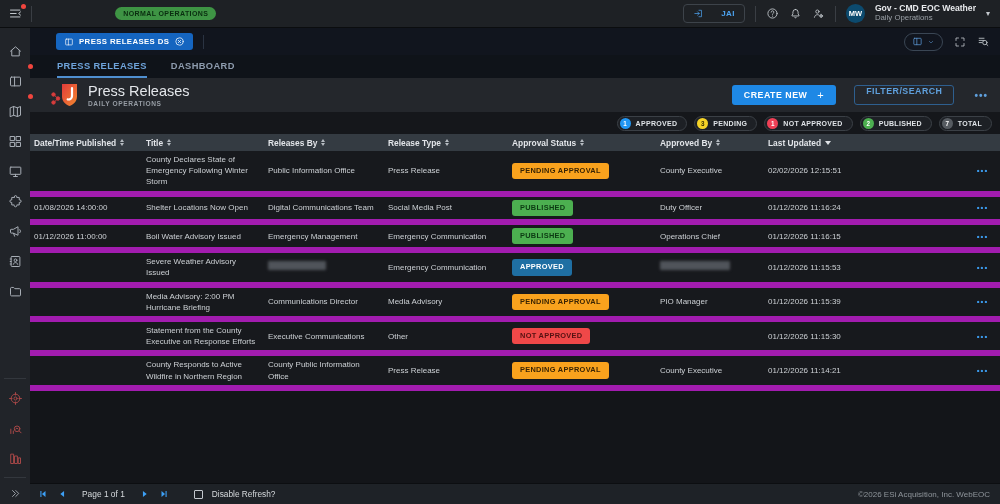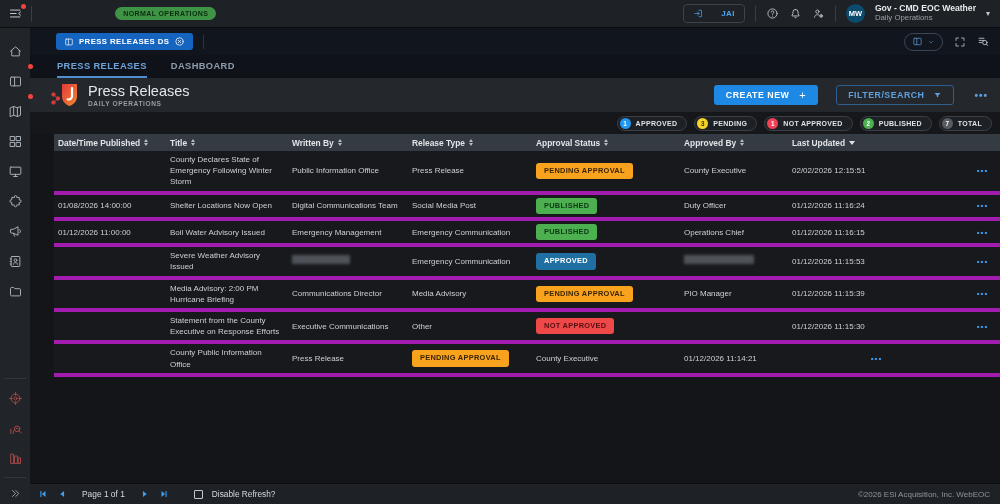--- a/index.html
+++ b/index.html
@@ -53,40 +53,40 @@
   .tab.active { color:#6ea3da; border-bottom-color:#4f8fd0; }
 
   
   .board-header { height:34px; background:#24272c; display:flex; align-items:center; padding:0 10px 0 20px; flex:0 0 auto; }
   .bh-text { margin-left:8px; }
   .bh-title { font-size:14.5px; color:#e3e6ea; }
   .bh-sub { font-size:6.6px; font-weight:bold; color:#969ca4; letter-spacing:.6px; margin-top:1px; }
   .bh-right { margin-left:auto; display:flex; align-items:center; gap:18px; }
   .btn-create { background:#1e88e5; color:#fff; font-weight:bold; font-size:8.8px; letter-spacing:.5px; height:20px; padding:0 12px; border-radius:3px; display:flex; align-items:center; gap:10px; }
   .btn-create .plus { font-size:11px; font-weight:normal; }
-  .btn-filter { border:1px solid #2e5f8f; color:#5fa0dd; font-weight:bold; font-size:8.8px; letter-spacing:.5px; height:20px; padding:0 11px; border-radius:3px; display:flex; align-items:center; gap:9px; background:transparent; }
+  .btn-filter { border:1px solid #2e5f8f; color:#5fa0dd; font-weight:bold; font-size:8.8px; letter-spacing:.5px; height:20px; padding:0 11px; border-radius:3px; display:flex; align-items:center; gap:9px; background:transparent;flex-direction:column; }
   .hdr-more { color:#5fa0dd; font-size:10px; font-weight:bold; letter-spacing:1px; padding:0 2px; }
 
   
   .chipsrow { height:22px; background:#15171b; display:flex; align-items:center; justify-content:flex-end; gap:7px; padding-right:8px; flex:0 0 auto; }
   .sum-chip { height:15px; border:1px solid #3b4046; background:#1d2025; border-radius:8px; display:flex; align-items:center; gap:5px; padding:1px 9px 1px 2px; }
   .chip-circle { width:11px; height:11px; border-radius:50%; font-size:6.3px; font-weight:bold; display:flex; align-items:center; justify-content:center; color:#fff; }
   .chip-label { font-size:7px; font-weight:bold; color:#dfe3e7; letter-spacing:.3px; }
 
   
-  .tablewrap { flex:1; background:#131519; overflow:hidden; display:flex; flex-direction:column;margin-left:24px; }
+  .tablewrap { flex:1; background:#131519; overflow:hidden; display:flex; flex-direction:column; }
   .grid-cols { display:grid; grid-template-columns:112px 122px 120px 124px 148px 108px 1fr 34px; }
   .thead { background:#343b42; height:17px; align-items:center; flex:0 0 auto; }
   .th { font-size:8.4px; font-weight:bold; color:#e2e5e9; padding-left:4px; display:flex; align-items:center; gap:4px; white-space:nowrap; }
   .sort { display:flex; flex-direction:column; gap:1.5px; }
   .sort i { display:block; width:0; height:0; border-left:2.6px solid transparent; border-right:2.6px solid transparent; }
   .sort .up { border-bottom:3.4px solid #b6bcc2; }
   .sort .dn { border-top:3.4px solid #b6bcc2; }
   .desc { width:0; height:0; border-left:3.4px solid transparent; border-right:3.4px solid transparent; border-top:4.4px solid #dfe3e7; }
-  .tr { min-height:21px; background:#17191d; border-bottom:4px solid #a21caf; align-items:center; }
+  .tr { min-height:21px; background:#17191d; border-bottom:6px solid #a21caf; align-items:center; }
   .td { font-size:8px; color:#ccd0d4; padding:3px 5px 3px 4px; line-height:1.4; }
   .badge { display:inline-block; font-size:7.4px; font-weight:bold; border-radius:3px; padding:3px 8px; letter-spacing:.3px; white-space:nowrap; }
   .redacted { height:9px; background:#50545a; border-radius:1px; filter:blur(1.5px); }
   .row-actions { color:#3da0f5; font-size:8px; font-weight:bold; letter-spacing:1px; text-align:center; }
 
   
   .footer { height:21px; background:#1e2227; border-top:1px solid #0c0e11; display:flex; align-items:center; padding:0 10px 0 8px; gap:9px; flex:0 0 auto; }
   .pg-btn { color:#3da0f5; display:flex; align-items:center; }
   .pg-label { font-size:8.4px; color:#d6dadd; margin:0 6px; }
   .checkbox { width:9px; height:9px; border:1px solid #c3c8cd; border-radius:1px; margin-left:16px; }
@@ -367,21 +367,21 @@
               </span>
             </span>
           <span class="th">
               <span>Title</span>
               <span class="sort">
                 <i class="up"></i>
                 <i class="dn"></i>
               </span>
             </span>
           <span class="th">
-              <span>Written By</span>
+              <span>Releases By</span>
               <span class="sort">
                 <i class="up"></i>
                 <i class="dn"></i>
               </span>
             </span>
           <span class="th">
               <span>Release Type</span>
               <span class="sort">
                 <i class="up"></i>
                 <i class="dn"></i>
@@ -463,20 +463,21 @@
               <span class="td">Statement from the County Executive on Response Efforts</span>
               <span class="td">Executive Communications</span>
               <span class="td">Other</span>
               <span class="td"><span class="badge" style="background: rgb(239, 72, 72); color: rgb(84, 17, 17);">NOT APPROVED</span></span>
               <span class="td"></span>
               <span class="td">01/12/2026 11:15:30</span>
               <span class="td row-actions">•••</span>
             </div>
             <div class="tr grid-cols">
               <span class="td"></span>
+              <span class="td">County Responds to Active Wildfire in Northern Region</span>
               <span class="td">County Public Information Office</span>
               <span class="td">Press Release</span>
               <span class="td"><span class="badge" style="background: rgb(249, 162, 29); color: rgb(58, 36, 3);">PENDING APPROVAL</span></span>
               <span class="td">County Executive</span>
               <span class="td">01/12/2026 11:14:21</span>
               <span class="td row-actions">•••</span>
             </div>
           </div>
       </div>
 

